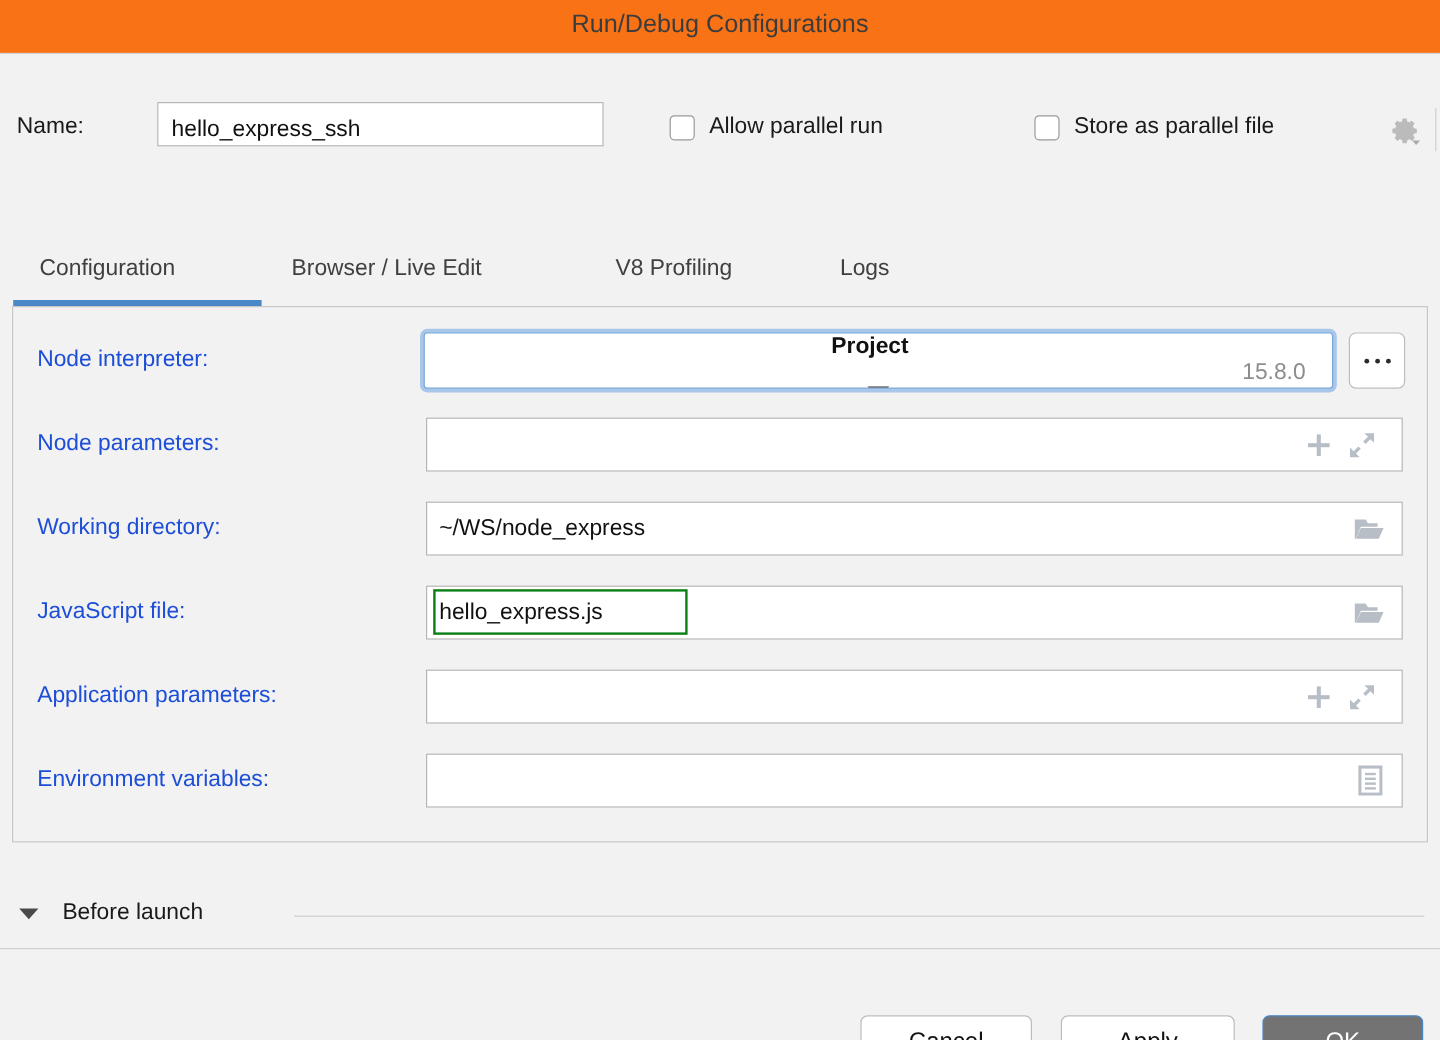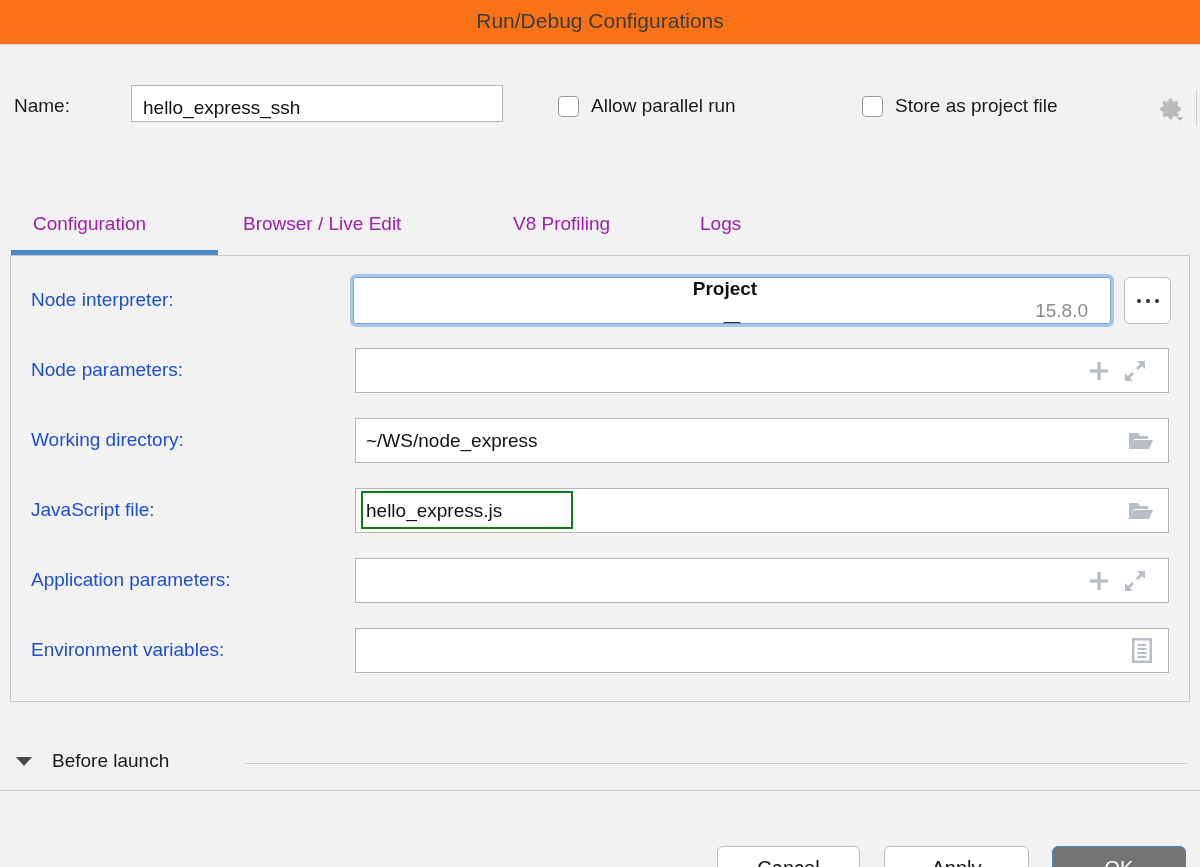--- a/index.html
+++ b/index.html
@@ -59,21 +59,21 @@
     position: absolute; left: 1196px; top: 90px; width: 5px; height: 36px;
     border-left: 1px solid #cfcfcf; background: #f2f2f2;
   }
 
   
   .tabs {
     position: absolute; left: 0; top: 200px; width: 1200px; height: 56px;
   }
   .tab {
     position: absolute; top: 0; height: 56px;
-    font-size: 19px; color: #a21caf;
+    font-size: 19px; color: #404040;
     padding-top: 13px;
   }
   .tab.t0 { left: 33px; }
   .tab.t1 { left: 243px; }
   .tab.t2 { left: 513px; }
   .tab.t3 { left: 700px; }
   .tab-underline {
     position: absolute; left: 11px; top: 250px; width: 207px; height: 5px;
     background: #4a88c7;
   }
@@ -177,21 +177,21 @@
 <div class="name-label">Name:</div>
 <div class="name-input">hello_express_ssh</div>
 
 <div class="cbx-wrap cbx-parallel">
   <span class="cbx"></span>
   <span>Allow parallel run</span>
 </div>
 
 <div class="cbx-wrap cbx-store">
   <span class="cbx"></span>
-  <span>Store as project file</span>
+  <span>Store as parallel file</span>
 </div>
 
 <div class="gear-btn">
   <svg width="26" height="26" viewBox="0 0 24 24">
     <path fill="#b0b0b0" d="M12 8.2a3.8 3.8 0 1 0 0 7.6 3.8 3.8 0 0 0 0-7.6zm0 5.6a1.8 1.8 0 1 1 0-3.6 1.8 1.8 0 0 1 0 3.6z"></path>
     <path fill="#b0b0b0" d="M20 13.6v-3.2l-2.3-.4a6 6 0 0 0-.7-1.7l1.3-1.9-2.2-2.2-1.9 1.3a6 6 0 0 0-1.7-.7L12.3 2.5H9.1L8.7 4.8a6 6 0 0 0-1.7.7L5.1 4.2 2.9 6.4l1.3 1.9a6 6 0 0 0-.7 1.7l-2.3.4v3.2l2.3.4c.15.6.4 1.17.7 1.7l-1.3 1.9 2.2 2.2 1.9-1.3c.53.3 1.1.55 1.7.7l.4 2.3h3.2l.4-2.3c.6-.15 1.17-.4 1.7-.7l1.9 1.3 2.2-2.2-1.3-1.9c.3-.53.55-1.1.7-1.7l2.3-.4z"></path>
     <path fill="#9a9a9a" d="M16.5 19.5h6l-3 3.4z"></path>
   </svg>
 </div>
 <div class="edge-clip"></div>

